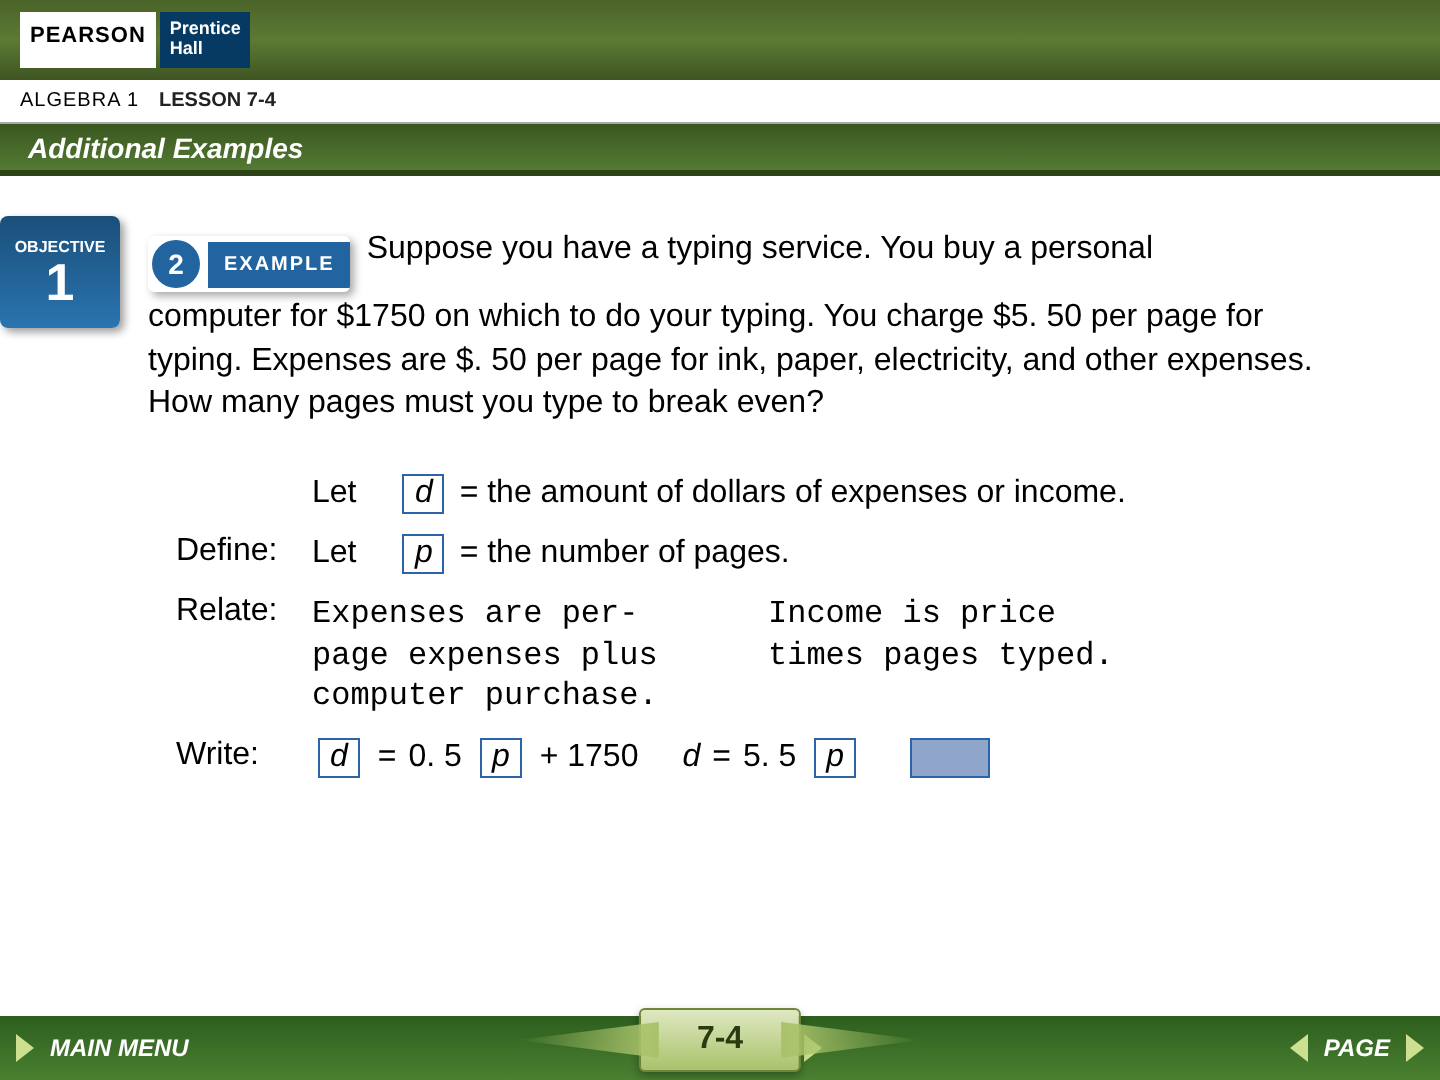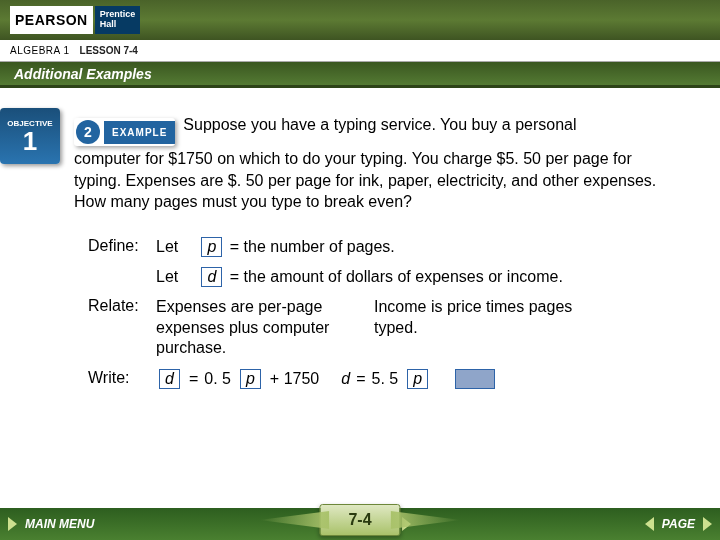--- a/index.html
+++ b/index.html
@@ -1,40 +1,40 @@
 <!DOCTYPE html>
 <html><head>
 <meta charset="utf-8">
 <style>
   * { margin:0; padding:0; box-sizing:border-box; }
   body { width:720px; height:540px; font-family:Arial, Helvetica, sans-serif; background:#fff; position:relative; overflow:hidden; }
   .header { height:40px; background:linear-gradient(to bottom,#4a6329 0%,#5c7a33 50%,#3e5422 100%); display:flex; align-items:center; justify-content:space-between; padding:0 6px 0 10px; }
   .title { color:#fff; font-size:18px; font-weight:bold; font-style:italic; }
   .pearson-box { display:flex; gap:2px; }
-  .pearson { background:#fff; color:#000; font-size:14px; font-weight:bold; padding:6px 5px; letter-spacing:0.5px;}
+  .pearson { background:#fff; color:#000; font-size:11px; font-weight:bold; padding:6px 5px; letter-spacing:0.5px;}
   .phall { background:#063a63; color:#fff; font-size:9px; font-weight:bold; padding:4px 5px; line-height:1.1; text-align:left;}
   .subhead { height:22px; display:flex; align-items:center; padding-left:10px; border-bottom:1px solid #aaa;}
   .algebra { font-size:10px; font-weight:normal; letter-spacing:0.5px; }
   .lesson-tag { font-size:10px; font-weight:bold; margin-left:10px; color:#222; }
   .add-ex { height:26px; background:linear-gradient(to bottom,#3a5720,#547a33); color:#fff; font-weight:bold; font-style:italic; font-size:14px; display:flex; align-items:center; padding-left:14px; border-bottom:3px solid #2d4318;}
   .content { padding:28px 40px 0 40px; color:#000; }
   .obj-row { position:relative; height:0; }
   .objective { position:absolute; left:-40px; top:-8px; width:60px; height:56px; background:linear-gradient(to bottom,#1a4f7a,#2a74b0); border-radius:4px; display:flex; flex-direction:column; align-items:center; justify-content:center; color:#fff; font-size:8px; font-weight:bold; box-shadow:2px 2px 4px rgba(0,0,0,0.4);}
   .objective .num { font-size:26px; line-height:1; }
   .example-line { display:flex; align-items:flex-start; margin-left:34px; }
   .ex-badge { display:inline-flex; align-items:center; background:#fff; border-radius:3px; overflow:hidden; box-shadow:2px 2px 4px rgba(0,0,0,0.35); margin-right:8px; flex-shrink:0; position:relative; top:2px;}
   .ex-badge .circ { width:24px; height:24px; background:#2264a0; color:#fff; border-radius:50%; display:flex; align-items:center; justify-content:center; font-weight:bold; font-size:14px; margin:2px 4px 2px 2px;}
   .ex-badge .lbl { background:#2264a0; color:#fff; font-size:10px; font-weight:bold; letter-spacing:1px; padding:6px 8px;}
   .problem { font-size:16px; line-height:1.35; margin-left:34px; margin-top:4px; }
   .steps { margin-left:48px; margin-top:24px; font-size:16px; }
   .step-row { display:flex; margin-bottom:10px; }
   .step-label { width:68px; flex-shrink:0; }
   .let { width:38px; display:inline-block; }
   .varbox { display:inline-block; border:1.5px solid #2d63a8; padding:0 5px; font-style:italic; margin:0 3px; background:#fff; }
-  .relate-cols { display:flex; gap:18px; }
+  .relate-cols { display:flex; gap:28px;font-family:Liberation Mono, monospace; }
   .relate-cols > div { max-width:200px; line-height:1.3; }
   .eq { display:flex; align-items:center; gap:6px; }
   .spacer-box { display:inline-block; width:40px; height:20px; border:1.5px solid #2d63a8; background:#8fa5c9; margin-left:18px;}
   .footer { position:absolute; bottom:0; left:0; right:0; height:32px; background:linear-gradient(to bottom,#2d5e1f,#4a8030); display:flex; align-items:center; justify-content:space-between; padding:0 8px; color:#fff; font-size:12px; font-weight:bold; font-style:italic;}
   .footer .item { display:flex; align-items:center; gap:8px;}
   .chev { width:0; height:0; border-top:7px solid transparent; border-bottom:7px solid transparent; }
   .chev.right { border-left:9px solid #cde08f; }
   .chev.left { border-right:9px solid #cde08f; }
   .lesson-pill { position:absolute; bottom:4px; left:50%; transform:translateX(-50%); }
   .pill { background:linear-gradient(to bottom,#dfe8c2,#a9c26a); border:1px solid #6d873a; border-radius:3px; padding:6px 28px; font-size:16px; font-weight:bold; color:#2a3b10; box-shadow:0 2px 4px rgba(0,0,0,0.3);}
@@ -75,34 +75,34 @@
       <span class="circ">2</span>
       <span class="lbl">EXAMPLE</span>
     </span>
     <span class="first">Suppose you have a typing service. You buy a personal</span>
   </div>
   <div class="problem">computer for $1750 on which to do your typing. You charge $5. 50 per page for typing. Expenses are $. 50 per page for ink, paper, electricity, and other expenses. How many pages must you type to break even?</div>
 
   <div class="steps">
 
     <div class="step-row">
+      <div class="step-label"></div>
+      <div>
+        <span class="let">Let</span>
+        <span class="varbox">d</span>
+        <span>=  the amount of dollars of expenses or income.</span>
+      </div>
+    </div>
+
+    <div class="step-row">
       <div class="step-label">Define:</div>
       <div>
         <span class="let">Let</span>
         <span class="varbox">p</span>
         <span>=  the number of pages.</span>
-      </div>
-    </div>
-
-    <div class="step-row">
-      <div class="step-label"></div>
-      <div>
-        <span class="let">Let</span>
-        <span class="varbox">d</span>
-        <span>=  the amount of dollars of expenses or income.</span>
       </div>
     </div>
 
     <div class="step-row">
       <div class="step-label">Relate:</div>
       <div class="relate-cols">
         <div>Expenses are per-page expenses plus computer purchase.</div>
         <div>Income is price times pages typed.</div>
       </div>
     </div>

